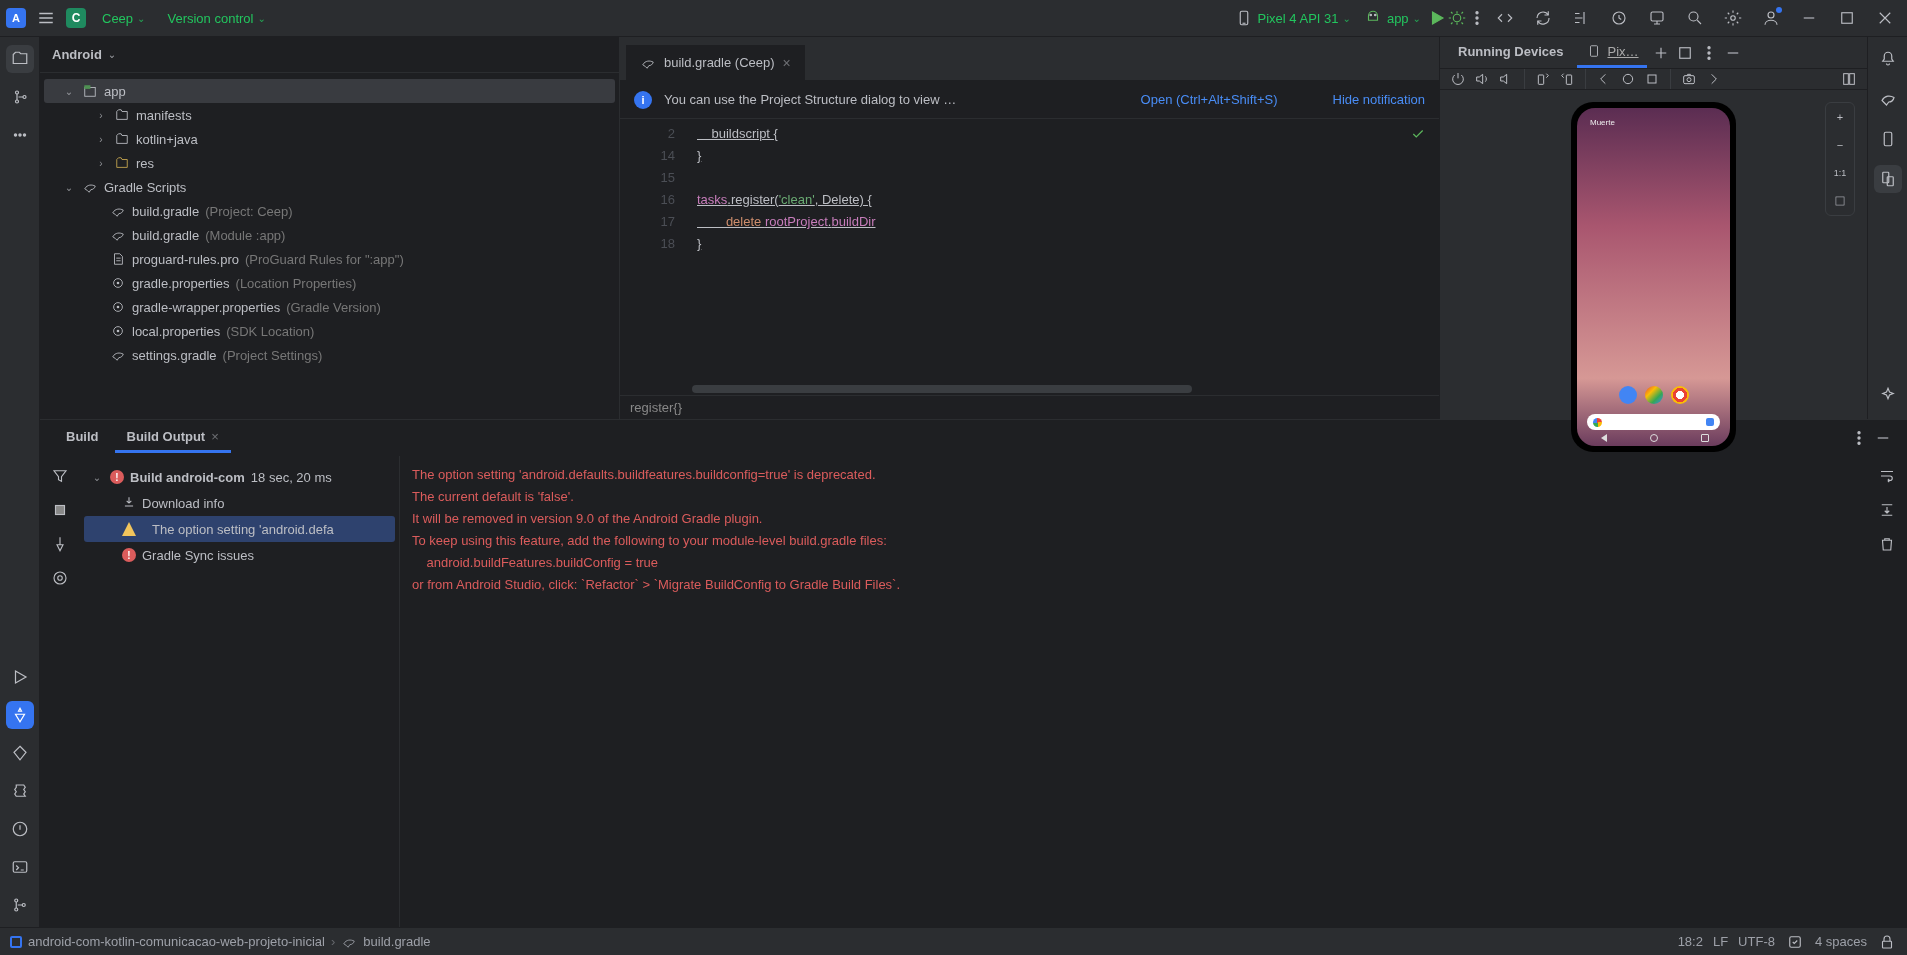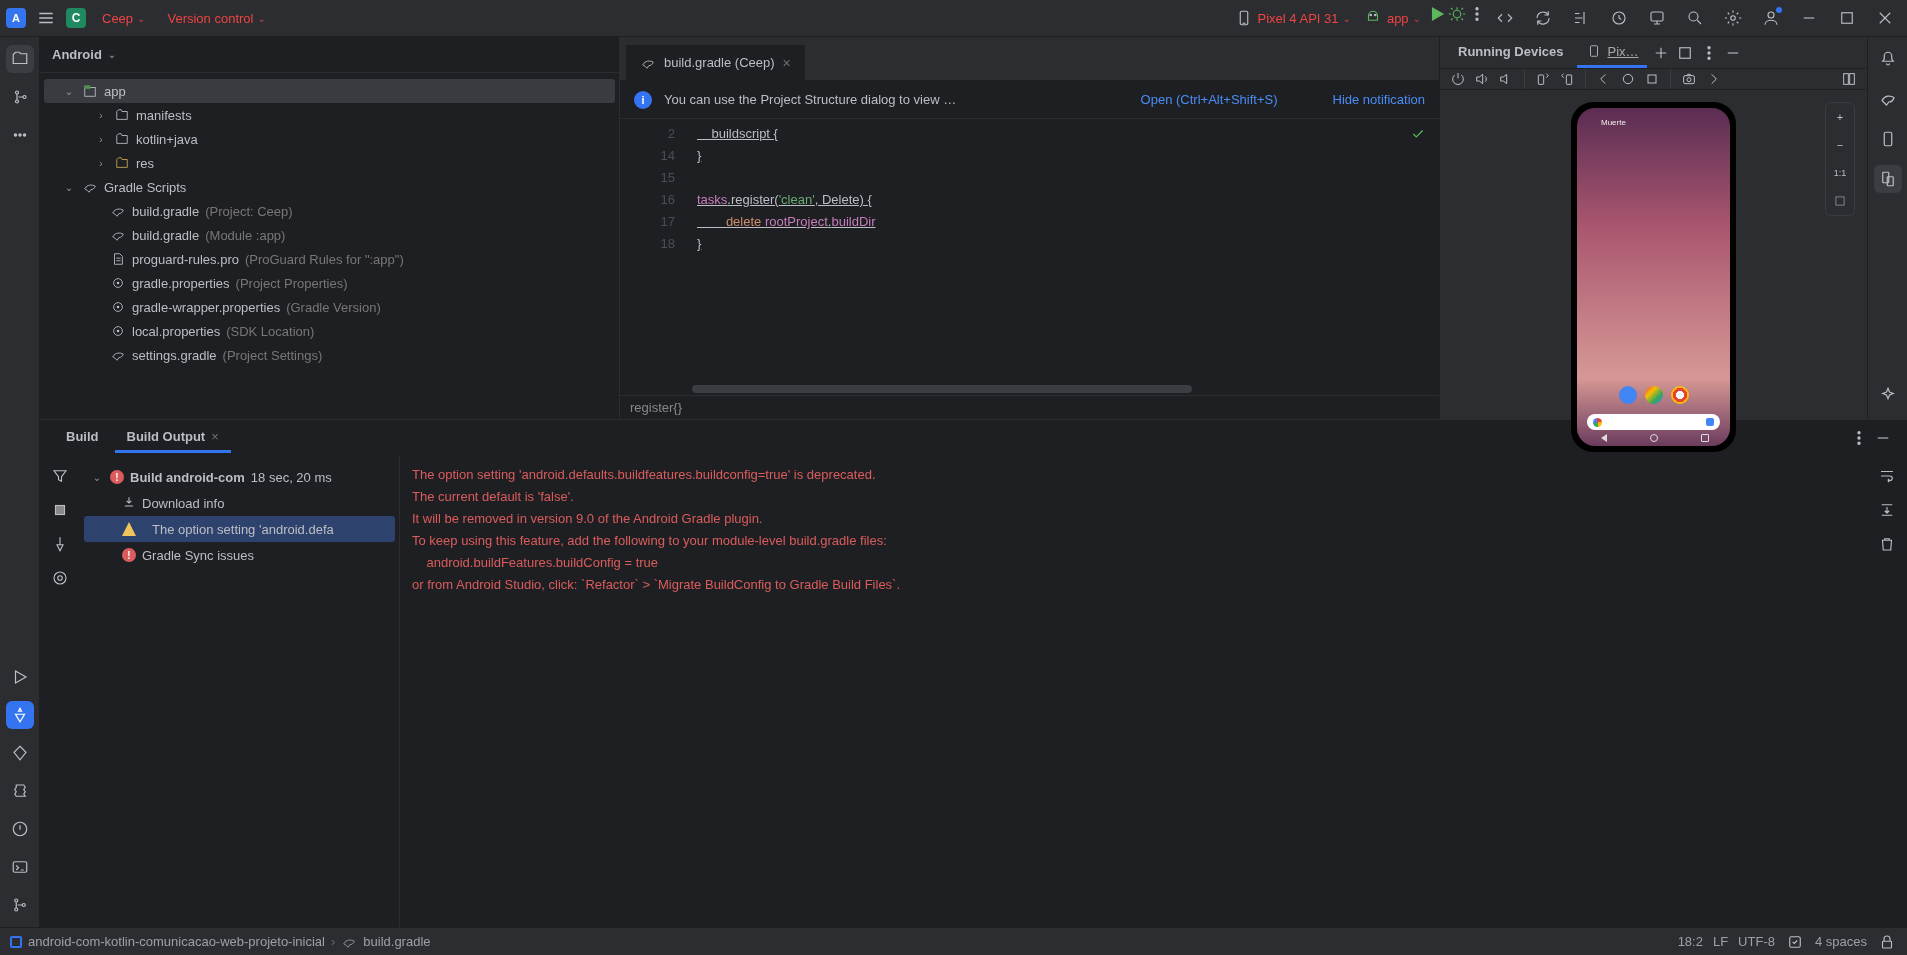--- a/index.html
+++ b/index.html
@@ -2,23 +2,23 @@
 <html><head>
 <meta charset="utf-8">
 <style>
 * { margin:0; padding:0; box-sizing:border-box; font-family:"Segoe UI",Arial,sans-serif; font-size:13px; }
 body { background:#1e1f22; color:#bcbec4; width:1907px; height:955px; overflow:hidden; display:flex; flex-direction:column; transform-origin: top left; }
 .titlebar { height:37px; background:#2b2d30; border-bottom:1px solid #1e1f22; display:flex; align-items:center; padding:0 6px; gap:8px; }
 .titlebar .left { display:flex; align-items:center; gap:10px; flex:1; }
 .logo { width:20px; height:20px; border-radius:4px; background:#3574f0; display:flex; align-items:center; justify-content:center; color:#fff; font-size:11px; font-weight:700; }
 .hamburger svg, .titlebar svg { fill:#bcbec4; }
 .proj-badge { width:20px; height:20px; border-radius:4px; background:#1f8a5f; color:#fff; display:flex; align-items:center; justify-content:center; font-weight:700; font-size:12px; }
-.tmenu { color:#ef4444; display:flex; align-items:center; gap:4px; cursor:pointer; padding:4px 6px; border-radius:4px; }
+.tmenu { color:#22c55e; display:flex; align-items:center; gap:4px; cursor:pointer; padding:4px 6px; border-radius:4px; }
 .chev { font-size:10px; opacity:.8; }
-.titlebar .center { display:flex; }
+.titlebar .center { display:flex; align-items:center; }
 .titlebar .right { display:flex; align-items:center; gap:18px; padding-right:6px;}
 .icn { width:20px; height:20px; display:flex; align-items:center; justify-content:center; cursor:pointer; color:#bcbec4; position:relative;}
 .icn svg { width:18px; height:18px; stroke:#bcbec4; fill:none; stroke-width:1.5; }
 .run-green svg { stroke:#5cb85c; fill:#5cb85c; }
 .bug-green svg { stroke:#5cb85c; }
 .dot-blue::after { content:''; position:absolute; top:-1px; right:-1px; width:6px; height:6px; background:#3574f0; border-radius:50%; }
 
 .main-row { flex:1; display:flex; min-height:0; }
 .left-rail { width:40px; background:#2b2d30; border-right:1px solid #1e1f22; display:flex; flex-direction:column; align-items:center; padding-top:8px; gap:10px; }
 .rail-icn { width:28px; height:28px; display:flex; align-items:center; justify-content:center; border-radius:6px; cursor:pointer; }
@@ -68,21 +68,21 @@
 .rp-tabs { height:44px; display:flex; align-items:center; padding:0 8px; gap:4px; border-bottom:1px solid #1e1f22; }
 .rp-tab { padding:6px 10px; cursor:pointer; border-bottom:3px solid transparent; display:flex; align-items:center; gap:6px; font-weight:600; white-space:nowrap; }
 .rp-tab.sub { font-weight:400; color:#aaa; font-size:12px; max-width:70px; overflow:hidden; text-overflow:ellipsis;text-decoration:underline;}
 .rp-tab.active { border-bottom-color:#3574f0; }
 .rp-toolbar { height:36px; display:flex; align-items:center; padding:0 8px; gap:4px; border-bottom:1px solid #1e1f22; }
 .rp-toolbar .sep { width:1px; height:20px; background:#3a3d41; margin:0 4px; }
 .rp-toolbar .icn svg { width:16px; height:16px; }
 .device-view { flex:1; display:flex; align-items:flex-start; justify-content:center; padding:12px; position:relative; }
 .phone { width:165px; height:350px; background:#000; border-radius:22px; padding:6px; position:relative; }
 .screen { width:100%; height:100%; border-radius:18px; background:linear-gradient(180deg,#5b2d52 0%, #a9566f 35%, #d69895 80%, #6b3c5d 100%); position:relative; overflow:hidden; }
-.screen .stat { position:absolute; top:10px; left:24px; font-size:8px; color:#eee; }
+.screen .stat { position:absolute; top:10px; left:13px; font-size:8px; color:#eee; }
 .dock { position:absolute; bottom:42px; left:0; right:0; display:flex; justify-content:center; gap:8px; }
 .dock .app { width:18px; height:18px; border-radius:50%; }
 .searchpill { position:absolute; bottom:16px; left:10px; right:10px; height:16px; background:#fff; border-radius:10px; display:flex; align-items:center; padding:0 6px; }
 .searchpill .g { width:9px; height:9px; border-radius:50%; background:conic-gradient(#ea4335 0 25%,#fbbc05 0 50%,#34a853 0 75%,#4285f4 0); }
 .searchpill .mic { margin-left:auto; width:8px; height:8px; background:#4285f4; border-radius:2px; }
 .navbar { position:absolute; bottom:2px; left:0; right:0; height:12px; display:flex; justify-content:space-around; align-items:center; }
 .navbar span { width:8px; height:8px; display:block; }
 .navbar .tri { border-left:6px solid #ddd; border-top:4px solid transparent; border-bottom:4px solid transparent; transform:rotate(180deg);}
 .navbar .circ { border:1.5px solid #ddd; border-radius:50%; }
 .navbar .sq { border:1.5px solid #ddd; border-radius:1px; }
@@ -393,21 +393,21 @@
             <span class="dim">(ProGuard Rules for ":app")</span>
           </div>
           <div class="tree-item ind-g">
             <span class="ficn">
                 <svg viewBox="0 0 16 16">
                   <circle cx="8" cy="8" r="5" fill="none" stroke="#bcbec4"></circle>
                   <circle cx="8" cy="8" r="1.5" fill="#bcbec4"></circle>
                 </svg>
               </span>
             <span>gradle.properties</span>
-            <span class="dim">(Project Properties)</span>
+            <span class="dim">(Location Properties)</span>
           </div>
           <div class="tree-item ind-g">
             <span class="ficn">
                 <svg viewBox="0 0 16 16">
                   <circle cx="8" cy="8" r="5" fill="none" stroke="#bcbec4"></circle>
                   <circle cx="8" cy="8" r="1.5" fill="#bcbec4"></circle>
                 </svg>
               </span>
             <span>gradle-wrapper.properties</span>
             <span class="dim">(Gradle Version)</span>

